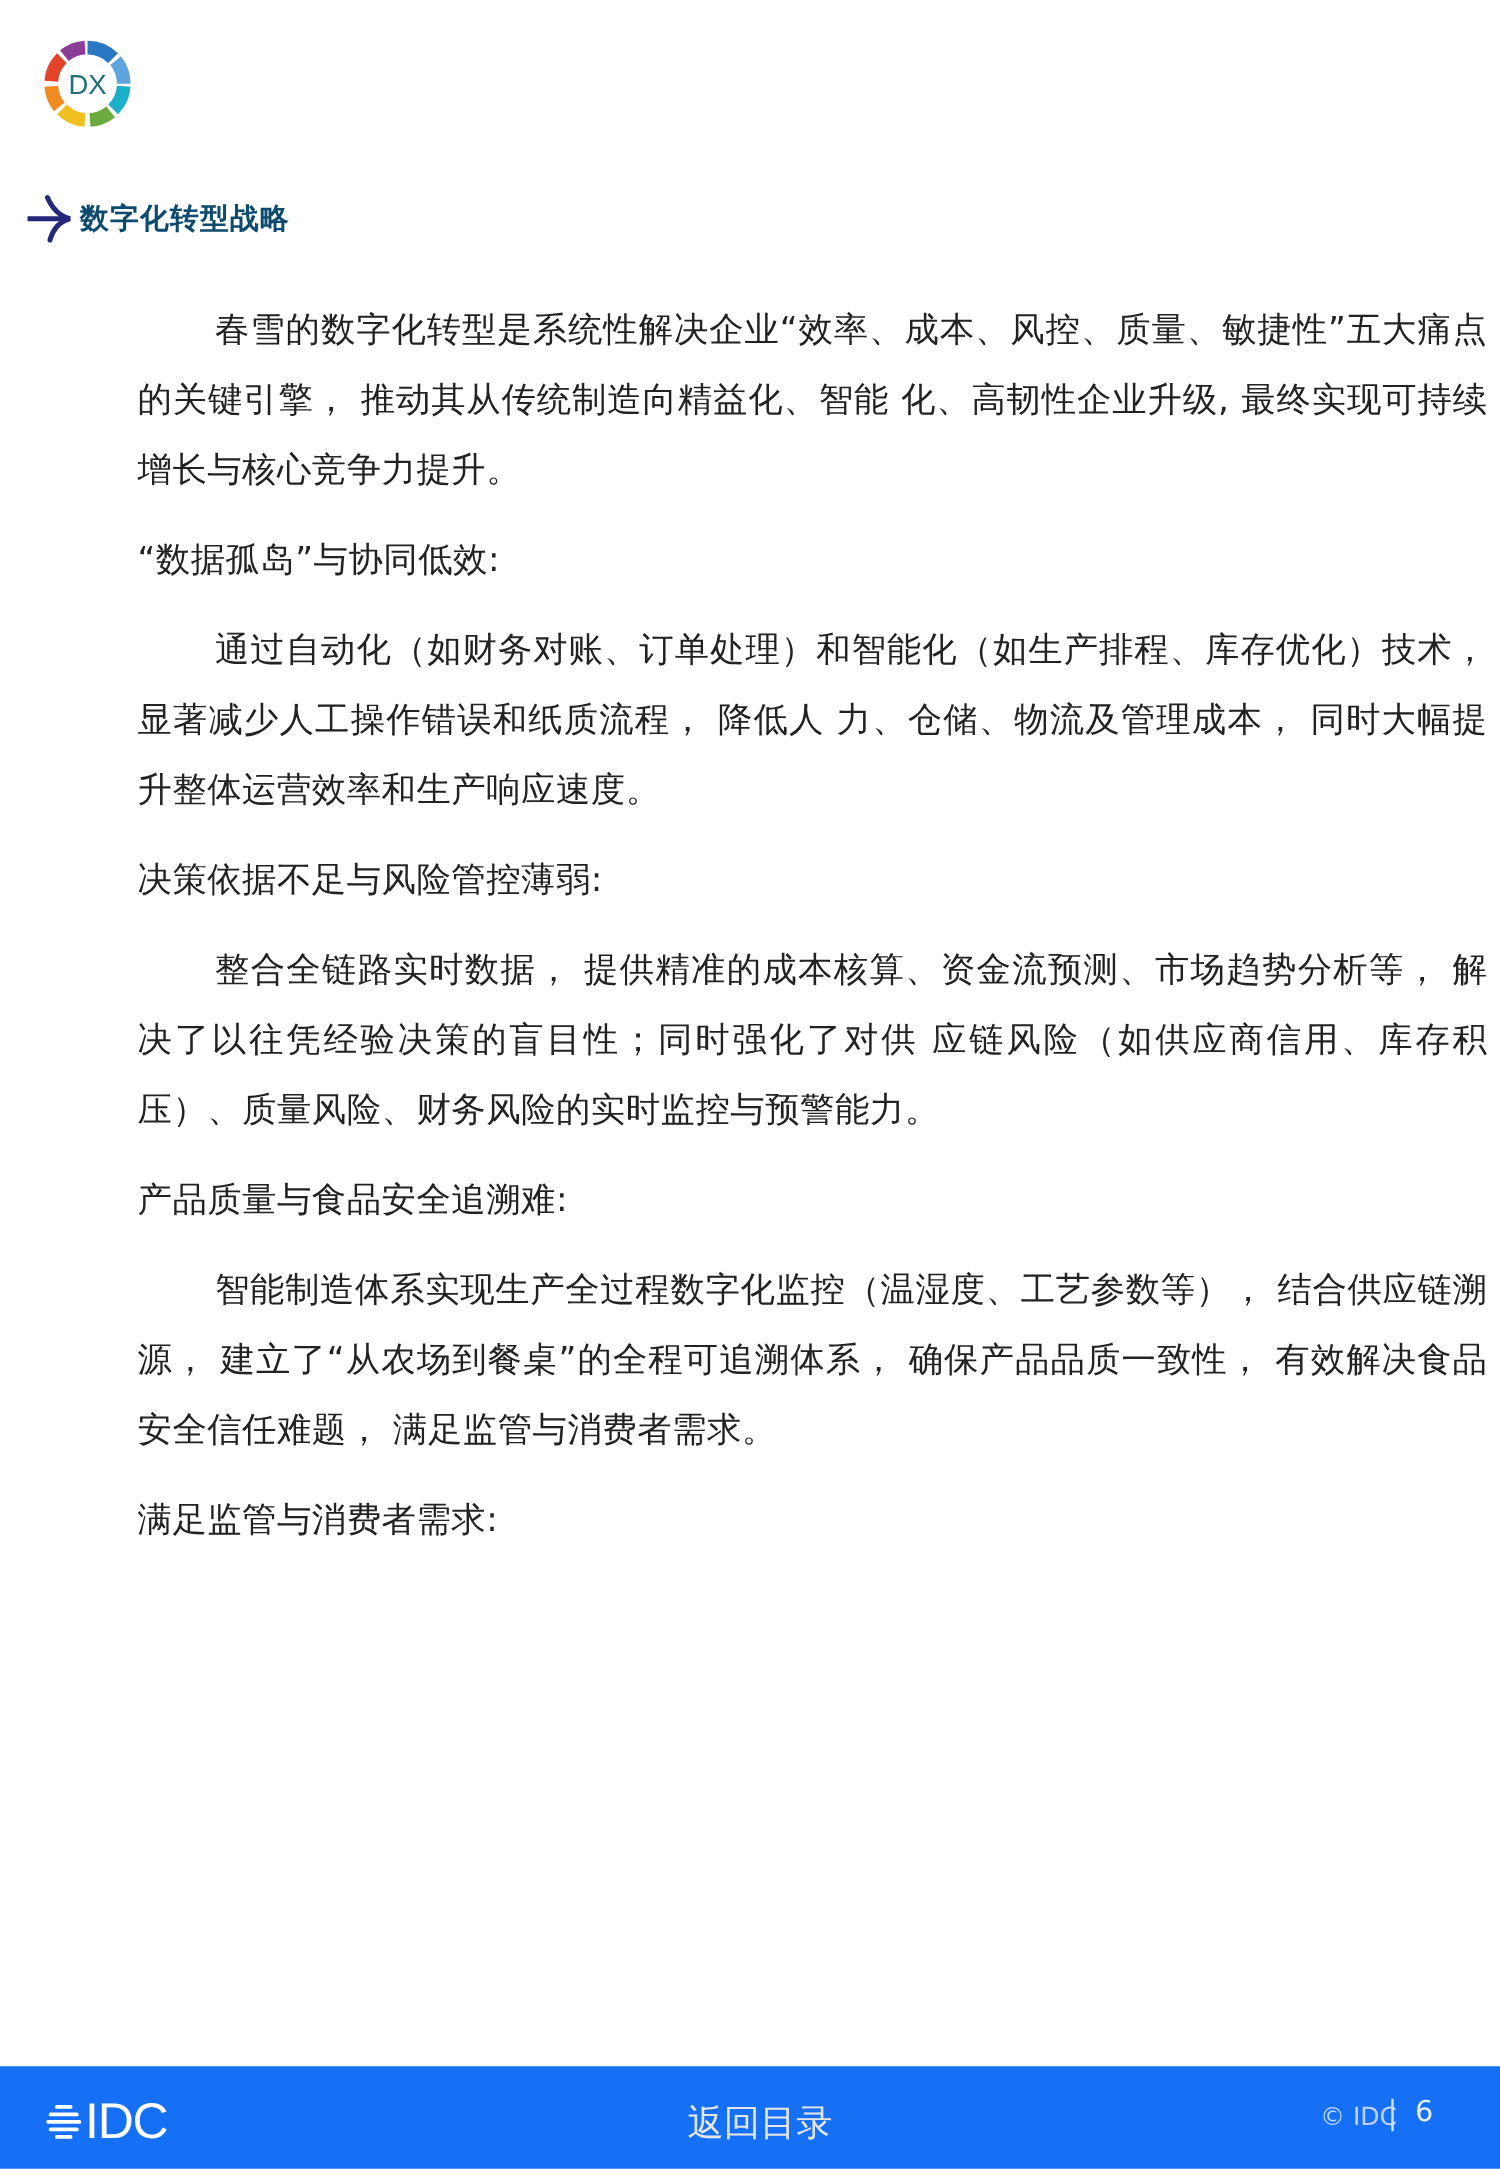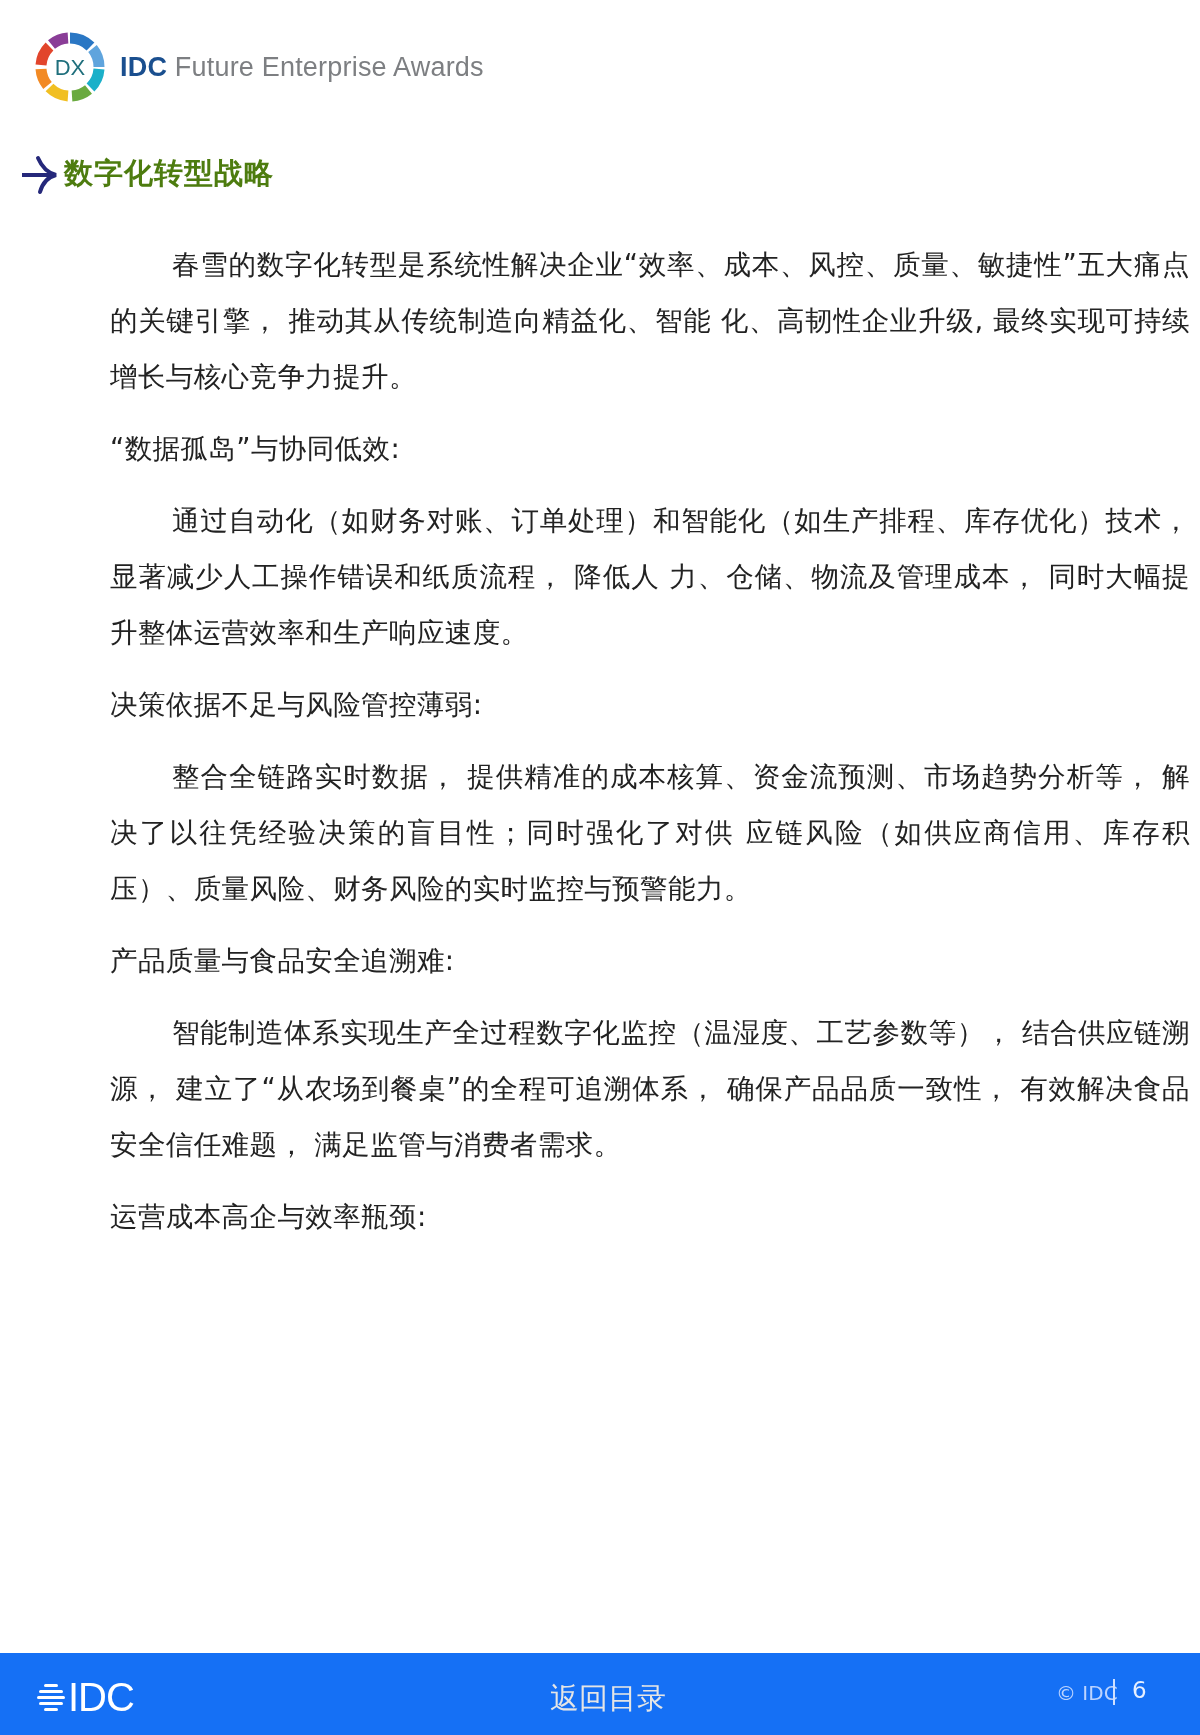--- a/index.html
+++ b/index.html
@@ -8,21 +8,21 @@
 
   .header { position:absolute; left:34px; top:30px; height:74px; display:flex; align-items:center; }
   .logo-ring { width:72px; height:72px; position:relative; }
   .logo-ring svg { width:72px; height:72px; display:block; }
   .brand { margin-left:14px; font-family:"Liberation Sans", sans-serif; font-size:27px; letter-spacing:0.2px; }
   .brand .idc { color:#1a4f8f; font-weight:bold; }
   .brand .rest { color:#7d7f82; }
 
   .section-title { position:absolute; left:20px; top:152px; display:flex; align-items:center; }
   .section-title .arrow { width:40px; height:44px; display:block; }
-  .section-title h1 { margin:0 0 0 4px; font-size:29px; font-weight:bold; color:#4d7c0f; letter-spacing:1px; }
+  .section-title h1 { margin:0 0 0 4px; font-size:23px; font-weight:bold; color:#0c4a6e; letter-spacing:1px; }
 
   .content { position:absolute; left:65px; top:236px; width:1080px;margin-left:45px; }
   .para { font-size:27.5px; line-height:56px; margin:0; text-align:justify; letter-spacing:0.4px; }
   .para.indent { text-indent:62px; }
   .subhead { font-size:27.5px; line-height:56px; margin:16px 0 16px 0; letter-spacing:0.4px; }
 
   .footer { position:absolute; left:0; top:1653px; width:1200px; height:82px; background:#1570f5; }
   .footer-logo { position:absolute; left:36px; top:22px; display:flex; align-items:center; }
   .footer-logo .globe { width:30px; height:34px; display:block; }
   .footer-logo .txt { color:#fff; font-family:"Liberation Sans", sans-serif; font-size:40px; margin-left:2px; letter-spacing:-1px; }
@@ -44,23 +44,20 @@
         <path d="M65 38 A29 29 0 0 1 56.5 56.5" stroke="#1bb0c9"></path>
         <path d="M54.5 58.5 A29 29 0 0 1 38 65" stroke="#6aaa3f"></path>
         <path d="M34 65 A29 29 0 0 1 15.5 56.5" stroke="#f1bf22"></path>
         <path d="M13.5 54.5 A29 29 0 0 1 7 38" stroke="#f28a24"></path>
         <path d="M7 34 A29 29 0 0 1 15.5 15.5" stroke="#e2452c"></path>
         <path d="M17.5 13.5 A29 29 0 0 1 34 7" stroke="#8a3d97"></path>
       </g>
       <text x="36" y="44" text-anchor="middle" font-family="Liberation Sans, sans-serif" font-size="22" fill="#1f6f7c">DX</text>
     </svg>
   </div>
-  <div class="brand">
-    <span class="idc">IDC</span><span class="rest"> Future Enterprise Awards</span>
-  </div>
 </div>
 
 <div class="section-title">
   <svg class="arrow" viewBox="0 0 40 44">
     <path d="M2 23 H34" stroke="#25287a" stroke-width="4" fill="none"></path>
     <path d="M18 6 Q24 20 36 23 Q24 26 20 40" stroke="#25287a" stroke-width="4" fill="none" stroke-linecap="round"></path>
   </svg>
   <h1>数字化转型战略</h1>
 </div>
 
@@ -70,21 +67,21 @@
   <div class="subhead">“数据孤岛”与协同低效:</div>
 
   <p class="para indent">通过自动化（如财务对账、订单处理）和智能化（如生产排程、库存优化）技术， 显著减少人工操作错误和纸质流程， 降低人 力、仓储、物流及管理成本， 同时大幅提升整体运营效率和生产响应速度。</p>
 
   <div class="subhead">决策依据不足与风险管控薄弱:</div>
   <p class="para indent">整合全链路实时数据， 提供精准的成本核算、资金流预测、市场趋势分析等， 解决了以往凭经验决策的盲目性；同时强化了对供 应链风险（如供应商信用、库存积压）、质量风险、财务风险的实时监控与预警能力。</p>
 
   <div class="subhead">产品质量与食品安全追溯难:</div>
   <p class="para indent">智能制造体系实现生产全过程数字化监控（温湿度、工艺参数等）， 结合供应链溯源， 建立了“从农场到餐桌”的全程可追溯体系， 确保产品品质一致性， 有效解决食品安全信任难题， 满足监管与消费者需求。</p>
 
-  <div class="subhead">运营成本高企与效率瓶颈:</div>
+  <div class="subhead">满足监管与消费者需求:</div>
 </div>
 
 <div class="footer">
   <div class="footer-logo">
     <svg class="globe" viewBox="0 0 30 34">
       <g fill="#ffffff">
         <rect x="8" y="3" width="14" height="3" rx="1.5"></rect>
         <rect x="3" y="9" width="24" height="3" rx="1.5"></rect>
         <rect x="1" y="15" width="28" height="3" rx="1.5"></rect>
         <rect x="3" y="21" width="24" height="3" rx="1.5"></rect>

